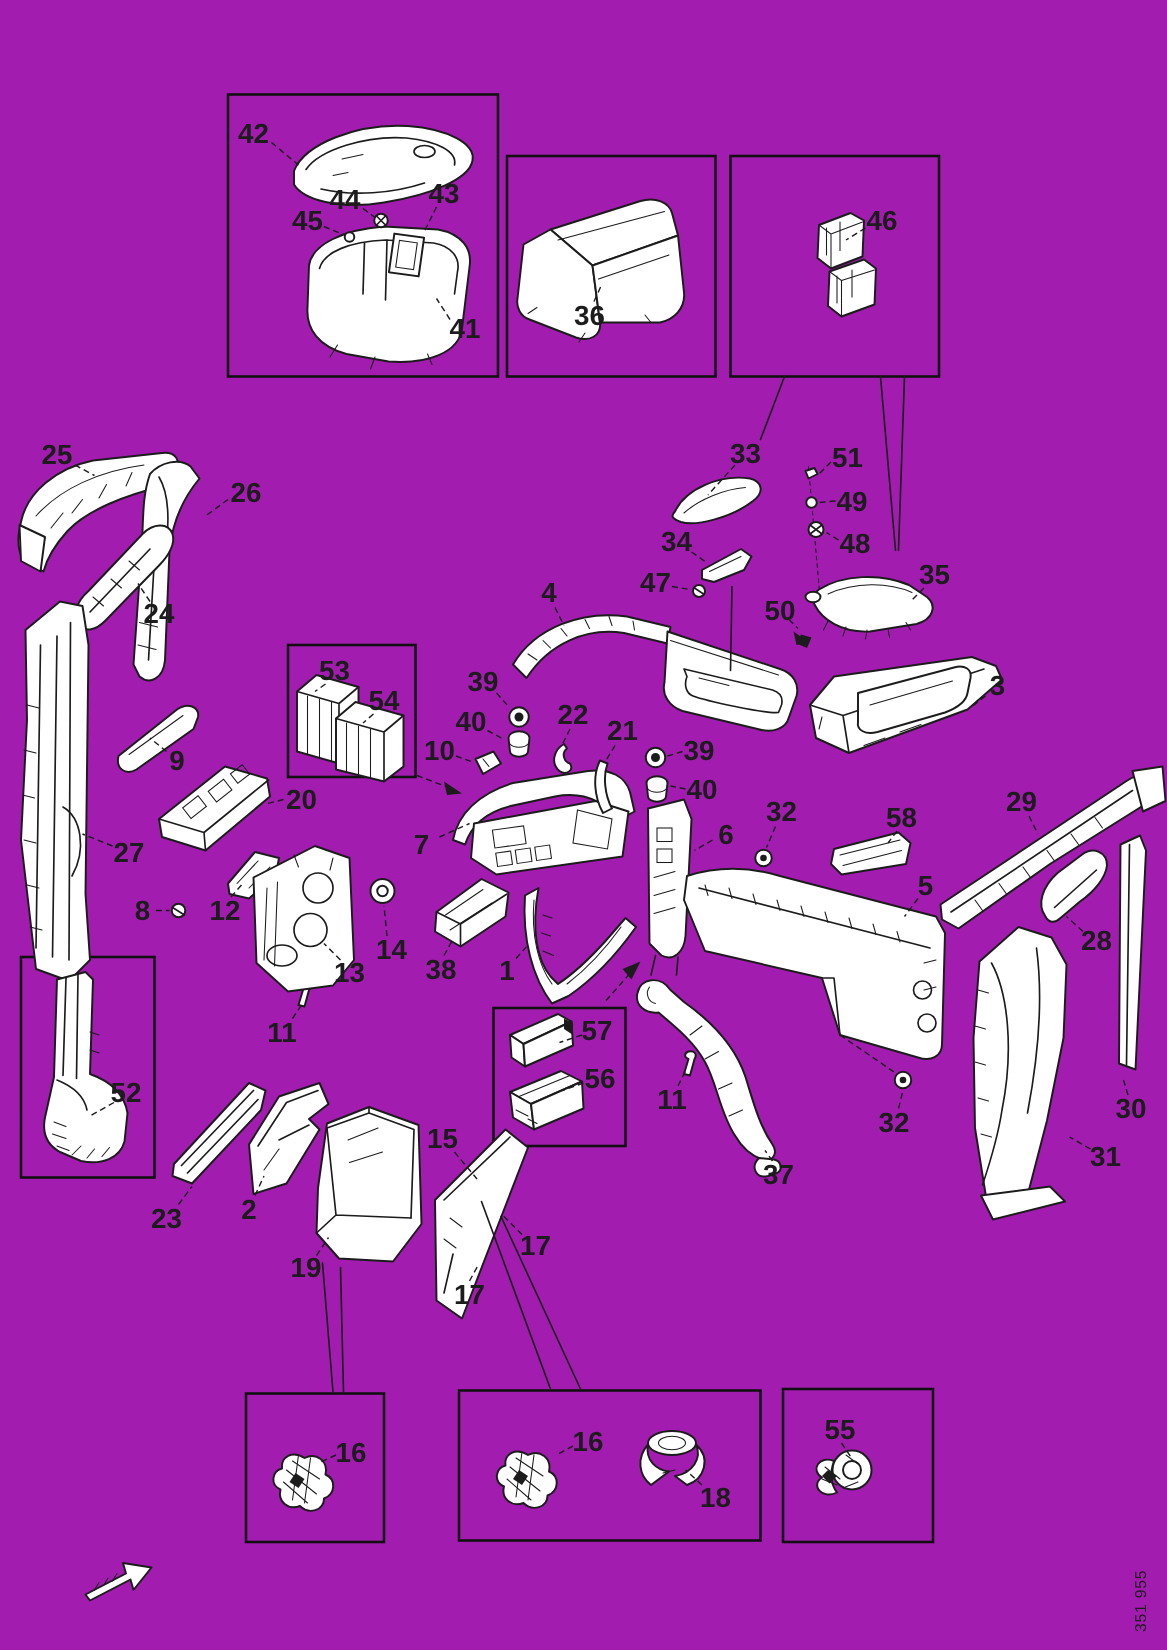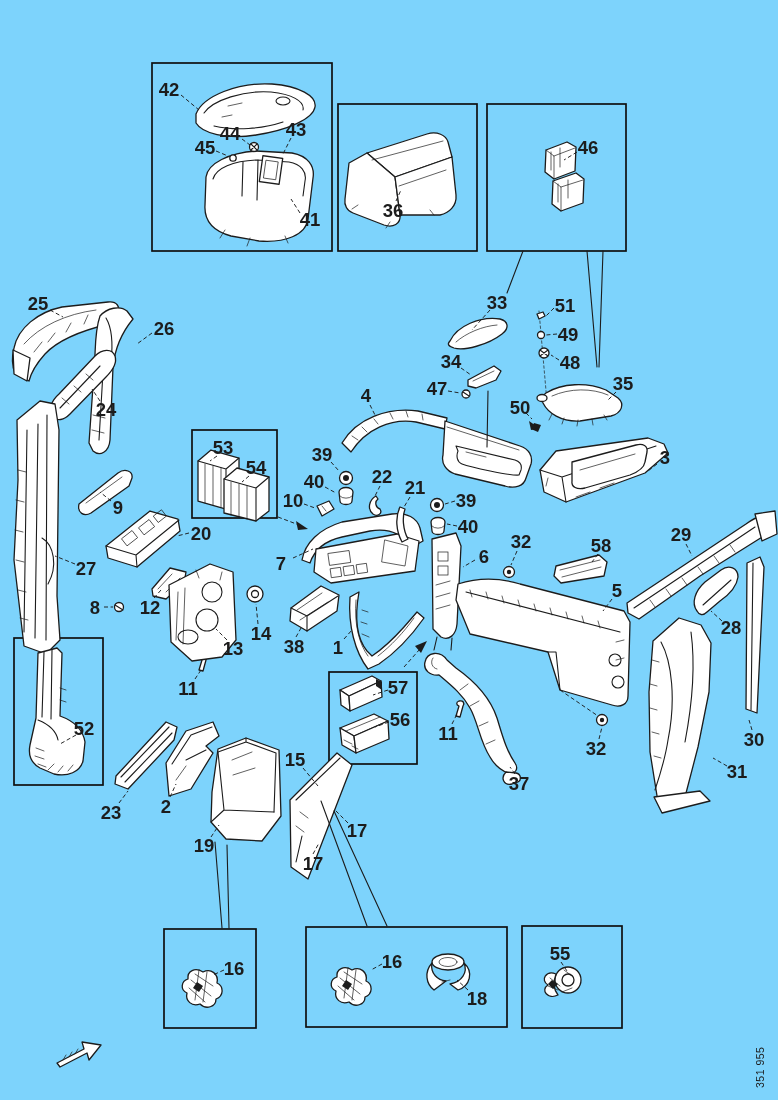--- a/index.html
+++ b/index.html
@@ -1,16 +1,16 @@
 <!DOCTYPE html>
 <html><head>
 <meta charset="utf-8">
 <style>
   html,body{margin:0;padding:0;background:#e8e8e8;}
-  #stage{position:relative;width:778px;height:1100px;background:#7dd3fc;overflow:hidden;}
+  #stage{position:relative;width:778px;height:1100px;background:#a21caf;overflow:hidden;}
   svg{position:absolute;left:0;top:0;}
   .o{fill:#ffffff;stroke:#1c1c1c;stroke-width:1.3;stroke-linejoin:round;}
   .l{fill:none;stroke:#1c1c1c;stroke-width:1.1;stroke-linecap:round;stroke-linejoin:round;}
   .t{fill:none;stroke:#1c1c1c;stroke-width:.7;stroke-linecap:round;}
   .d{fill:#1c1c1c;stroke:none;}
   .bx{fill:none;stroke:#101010;stroke-width:1.7;}
   .ld{stroke:#1c1c1c;stroke-width:.95;stroke-dasharray:4 2.6;fill:none;}
   text.co{font-family:"Liberation Sans",sans-serif;font-size:18.5px;font-weight:600;
           fill:#1c1c1c;text-anchor:middle;dominant-baseline:central;}
   text.ft{font-family:"Liberation Sans",sans-serif;font-size:10.5px;fill:#1c1c1c;letter-spacing:.5px;}

